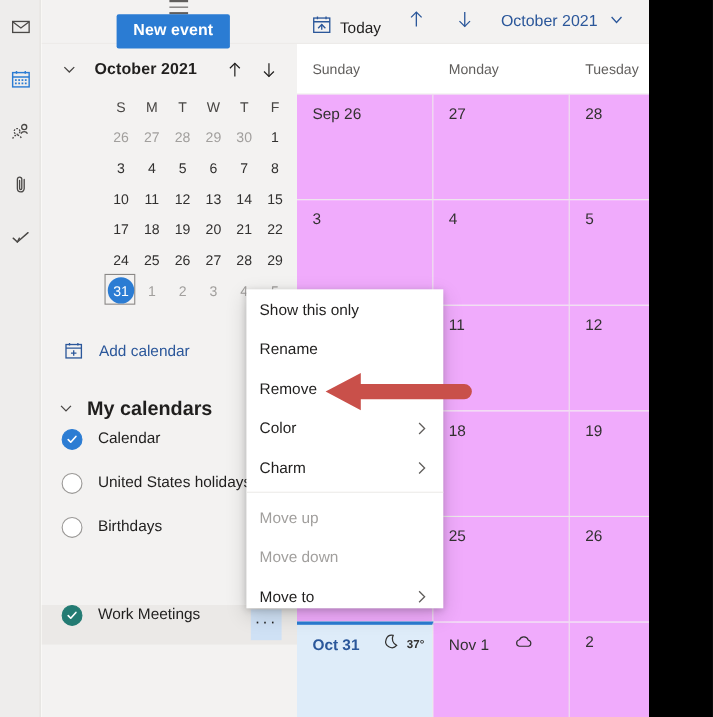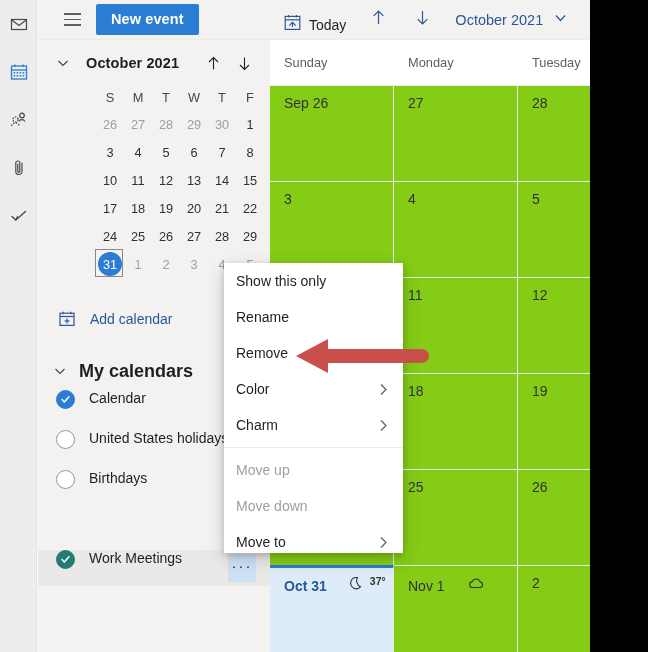--- a/index.html
+++ b/index.html
@@ -33,21 +33,21 @@
   
   #leftpane {
     position: absolute; left: 38px; top: 0;
     width: 232px; height: 652px;
     background: #f3f2f1;
   }
   #topbar-left {
     position: absolute; left: 0; top: 0; width: 232px; height: 40px;
     background: #f3f2f1;
     border-bottom: 1px solid #edebe9;
-    display: flex; align-items: center;
+    display: flex; align-items: center; flex-direction: column;
   }
   #hamburger {
     width: 34px; height: 34px; margin-left: 17px;
     display: flex; flex-direction: column; justify-content: center;
     align-items: center; gap: 4px; cursor: pointer;
   }
   #hamburger i { display:block; width: 17px; height: 1.5px; background: #605e5c; }
   #new-event {
     margin-left: 7px;
     background: #2b7cd3;
@@ -191,34 +191,34 @@
   }
   #weekgrid {
     position: absolute; left: 0; top: 85px; width: 372px;
   }
   .week {
     display: grid; grid-template-columns: repeat(3, 124px);
     height: 96px;
     border-top: 1px solid #edebe9;
   }
   .week .cell {
-    background: #84cc16;
+    background: #f0abfc;
     border-right: 1px solid #edebe9;
     padding: 9px 0 0 14px;
     position: relative;
   }
   .week .cell .dn { font-size: 14px; color: #323130; }
   .week .cell.today {
     background: #deecf9; border-top: 3px solid #2b7cd3;
     margin-top: -1px; padding-top: 7px;
   }
   .week .cell.today .dn { color: #2b579a; font-weight: bold; }
   .cellhead { display: flex; align-items: center; }
   .weather {
-    display: flex; align-items: flex-start; gap: 4px;
+    display: flex; align-items: center; gap: 4px;
     margin-left: 22px;
   }
   .weather .temp { font-size: 10.5px; color: #323130; font-weight: bold; }
 
   
   #ctxmenu {
     position: absolute; left: 224px; top: 263px;
     width: 179px; height: 290px;
     background: #fff;
     box-shadow: 0 1.6px 6px rgba(0,0,0,.18), 0 6px 18px rgba(0,0,0,.16);

